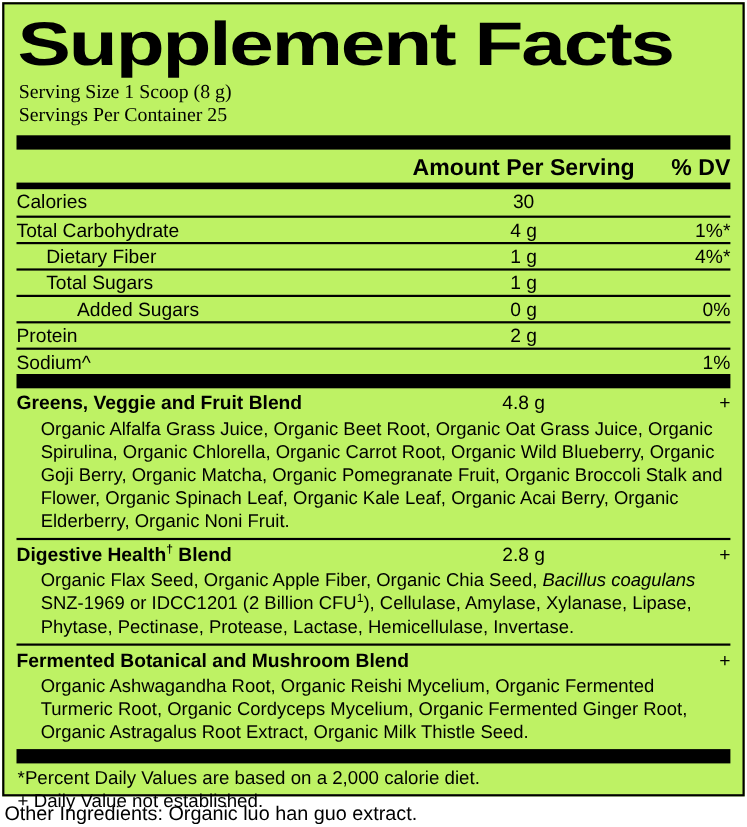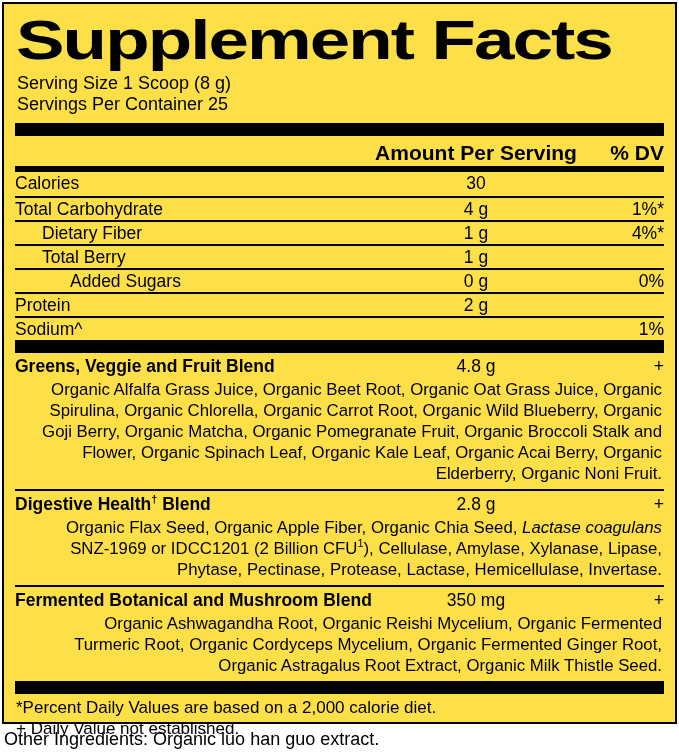--- a/index.html
+++ b/index.html
@@ -6,34 +6,34 @@
   html, body {
     width: 679px; height: 752px;
     background: #ffffff; color: #000000;
     font-family: "Liberation Sans", sans-serif;
     overflow: hidden; position: relative;
   }
   .panel {
     position: absolute; left: 2px; top: 2px;
     width: 675px; height: 722px;
     border: 2px solid #000;
-    background: #fde047;
+    background: #bef264;
     padding: 0 11px;
   }
   .title {
     font-weight: bold;
     font-size: 56px;
     line-height: 62px;
     letter-spacing: -1.5px;
     white-space: nowrap;
     transform: scaleX(1.30);
     transform-origin: left center;
     margin: 5px 0 2px 1px;
   }
-  .serving { font-size: 18px; line-height: 21px; margin-left: 2px; }
+  .serving { font-size: 18px; line-height: 21px; margin-left: 2px; font-family: Liberation Serif, serif; }
   .bar { background: #000; width: 100%; }
   .bar.thick { height: 13px; }
   .bar.med { height: 6px; }
   .bar.b1 { margin-top: 8px; }
   .hdr-row {
     position: relative; height: 30px; line-height: 33px;
     font-size: 21px; font-weight: bold;
   }
   .amt-col { position: absolute; left: 333px; width: 256px; text-align: center; }
   .dv-col  { position: absolute; right: 0; text-align: center; }
@@ -47,21 +47,20 @@
   .blend { padding-top: 1px; }
   .blend + .blend { border-top: 2px solid #000; }
   .bhdr {
     position: relative; height: 25px; line-height: 25px;
     font-size: 17.5px; font-weight: bold;
   }
   .bhdr .amt-col, .bhdr .dv-col { font-weight: normal; }
   .ing {
     font-size: 16.8px; line-height: 21px;
     padding: 0 2px 5px 22px;
-    text-align: right;
   }
   .ing i { font-style: italic; }
   sup { font-size: 11px; vertical-align: super; line-height: 0; }
   .footnotes { font-size: 17px; line-height: 21px; padding: 3px 0 0 1px; }
   .other {
     position: absolute; left: 4px; top: 729px;
     font-size: 18px;
   }
 </style>
 </head>
@@ -95,21 +94,21 @@
       <span>Total Carbohydrate</span>
       <span class="amt-col">4 g</span>
       <span class="dv-col">1%*</span>
     </div>
     <div class="row">
       <span class="ind1">Dietary Fiber</span>
       <span class="amt-col">1 g</span>
       <span class="dv-col">4%*</span>
     </div>
     <div class="row">
-      <span class="ind1">Total Berry</span>
+      <span class="ind1">Total Sugars</span>
       <span class="amt-col">1 g</span>
       <span class="dv-col"></span>
     </div>
     <div class="row">
       <span class="ind2">Added Sugars</span>
       <span class="amt-col">0 g</span>
       <span class="dv-col">0%</span>
     </div>
     <div class="row">
       <span>Protein</span>
@@ -132,27 +131,26 @@
     </div>
     <div class="ing">Organic Alfalfa Grass Juice, Organic Beet Root, Organic Oat Grass Juice, Organic Spirulina, Organic Chlorella, Organic Carrot Root, Organic Wild Blueberry, Organic Goji Berry, Organic Matcha, Organic Pomegranate Fruit, Organic Broccoli Stalk and Flower, Organic Spinach Leaf, Organic Kale Leaf, Organic Acai Berry, Organic Elderberry, Organic Noni Fruit.</div>
   </div>
 
   <div class="blend">
     <div class="bhdr">
       <span><span>Digestive Health</span><sup>†</sup><span> Blend</span></span>
       <span class="amt-col">2.8 g</span>
       <span class="dv-col">+</span>
     </div>
-    <div class="ing"><span>Organic Flax Seed, Organic Apple Fiber, Organic Chia Seed, </span><i>Lactase coagulans</i><span> SNZ-1969 or IDCC1201 (2 Billion CFU</span><sup>1</sup><span>), Cellulase, Amylase, Xylanase, Lipase, Phytase, Pectinase, Protease, Lactase, Hemicellulase, Invertase.</span></div>
+    <div class="ing"><span>Organic Flax Seed, Organic Apple Fiber, Organic Chia Seed, </span><i>Bacillus coagulans</i><span> SNZ-1969 or IDCC1201 (2 Billion CFU</span><sup>1</sup><span>), Cellulase, Amylase, Xylanase, Lipase, Phytase, Pectinase, Protease, Lactase, Hemicellulase, Invertase.</span></div>
   </div>
 
   <div class="blend">
     <div class="bhdr">
       <span><span>Fermented Botanical and Mushroom Blend</span><sup></sup><span></span></span>
-      <span class="amt-col">350 mg</span>
       <span class="dv-col">+</span>
     </div>
     <div class="ing">Organic Ashwagandha Root, Organic Reishi Mycelium, Organic Fermented Turmeric Root, Organic Cordyceps Mycelium, Organic Fermented Ginger Root, Organic Astragalus Root Extract, Organic Milk Thistle Seed.</div>
   </div>
 
   <div class="bar thick"></div>
 
   <div class="footnotes">
     <div>*Percent Daily Values are based on a 2,000 calorie diet.</div>
     <div>+ Daily Value not established.</div>

